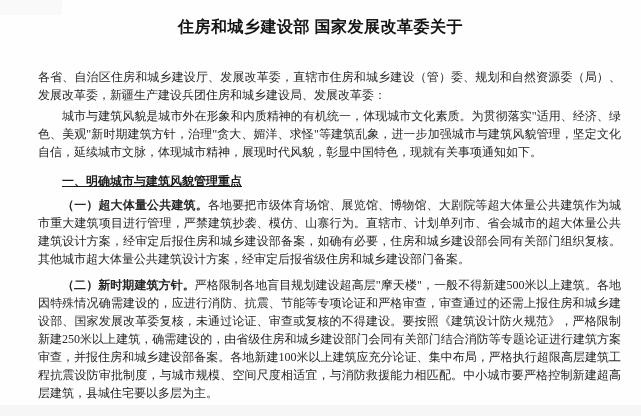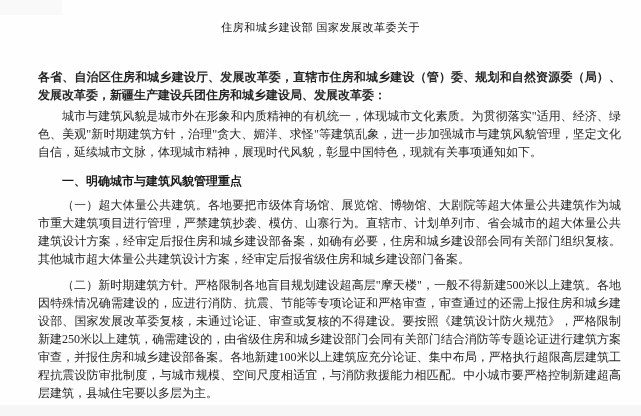--- a/index.html
+++ b/index.html
@@ -21,45 +21,46 @@
     background: #f9f9f9;
   }
   .bottom-shade {
     position: absolute; left: 0; bottom: 0;
     width: 641px; height: 11px;
     background: #f6f6f6;
   }
   .doc-title {
     padding-top: 12px;
     text-align: center;
-    font-size: 11px;
+    font-size: 16px;
     line-height: 30px;
-    font-weight: normal;
+    font-weight: bold;
     color: #141414;
     letter-spacing: 0.5px;
   }
   .content {
     padding-left: 38px;
     padding-right: 20px;
     margin-top: 26px;
     font-size: 12px;
     line-height: 18px;
     text-align: justify;
     text-justify: inter-ideograph;
   }
-  p.salutation { margin-bottom: 3px; text-indent: 0; font-weight: bold; }
+  p.salutation { margin-bottom: 3px; text-indent: 0; }
   p.intro { margin-bottom: 11px; text-indent: 2em; }
   p.section-heading {
     margin-bottom: 6px;
     text-indent: 2em;
     font-weight: bold;
     color: #1a1a1a;
+    text-decoration: underline;
   }
   p.item { margin-bottom: 8px; text-indent: 2em; }
-  p.item .lead { font-weight: normal; }
+  p.item .lead { font-weight: bold; }
 </style>
 </head>
 <body>
 
 <div class="page">
   <div class="corner-shade"></div>
 
   <h1 class="doc-title">
     <span>住房和城乡建设部 国家发展改革委关于</span><br>
   </h1>

